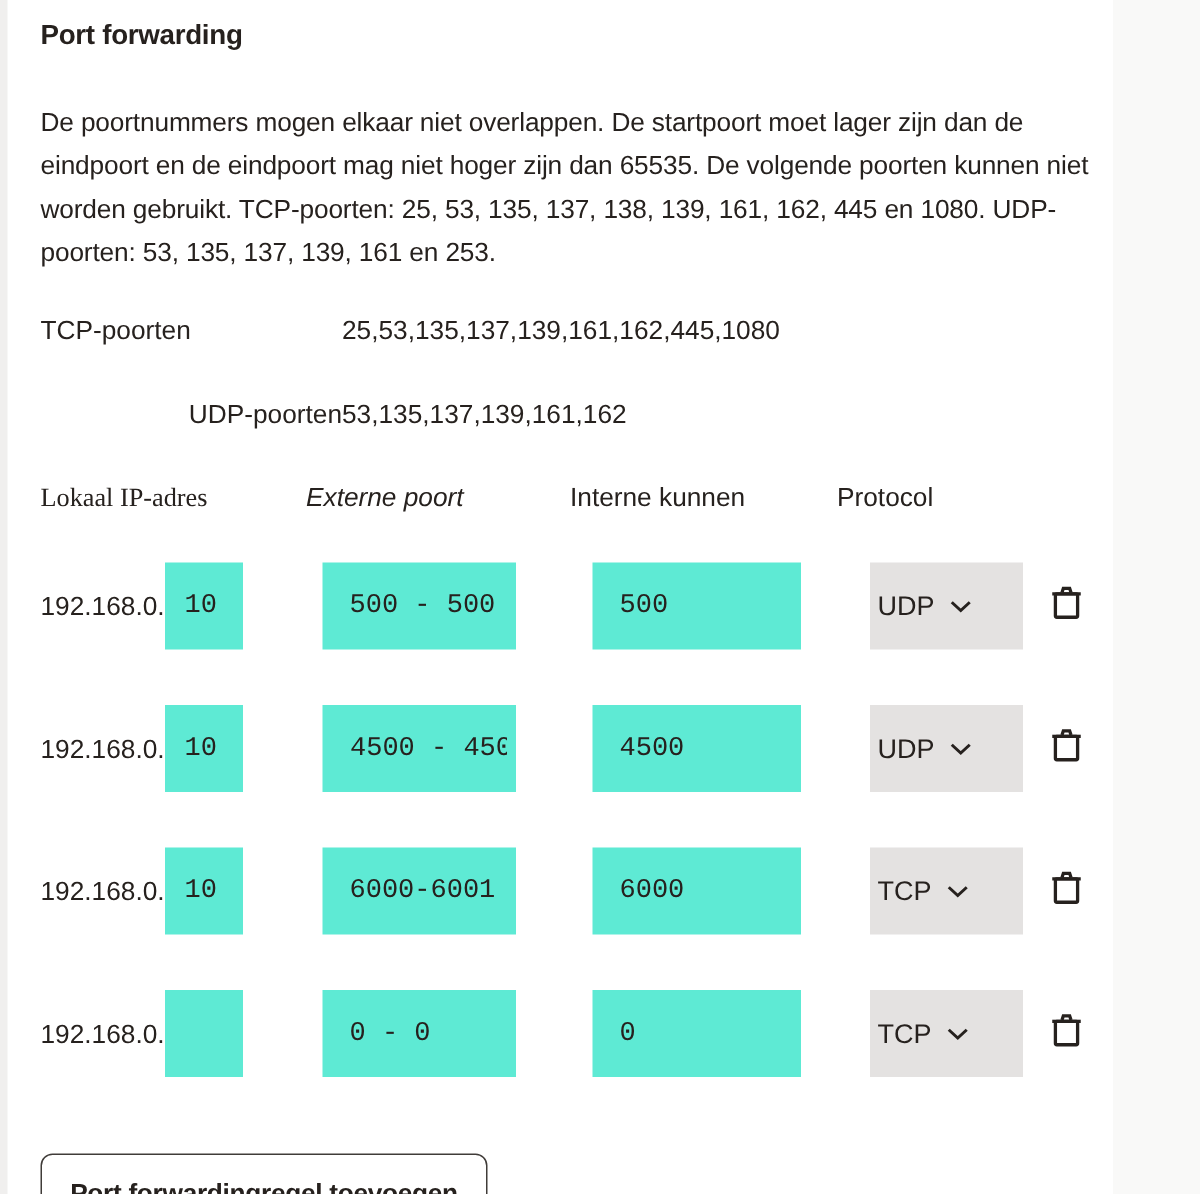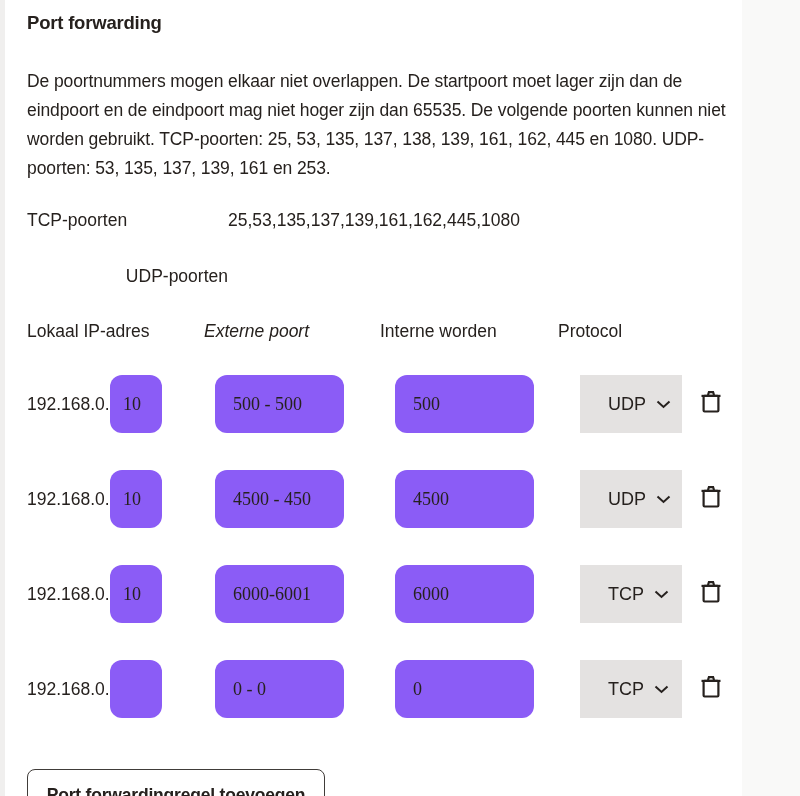--- a/index.html
+++ b/index.html
@@ -27,46 +27,46 @@
     font-size: 17.5px; line-height: 29px;
     letter-spacing: -0.1px;
   }
 
   .info-row { display: flex; font-size: 17.5px; }
   .info-row.tcp { margin-top: 27px; }
   .info-row.udp { margin-top: 35px; text-align: right; }
   .info-label { width: 201px; flex: 0 0 auto; }
 
   .table-header { display: flex; margin-top: 34px; font-size: 17.5px; }
-  .th-ip   { width: 177px; flex: 0 0 auto; }
+  .th-ip   { width: 177px; flex: 0 0 auto; font-family: Liberation Serif, serif; }
   .th-ext  { width: 176px; flex: 0 0 auto; font-style: italic; }
   .th-int  { width: 178px; flex: 0 0 auto; }
   .th-prot { flex: 1; }
 
   .rules { margin-top: 33px; }
   .rule-row { display: flex; align-items: center; height: 58px; margin-bottom: 37px; }
   .ip-prefix { width: 83px; flex: 0 0 auto; font-size: 17.5px; }
 
   .gray-input {
-    background: #8b5cf6;
+    background: #5eead4;
     border: none; outline: none;
     height: 58px;
-    font-family: Liberation Serif, serif; font-size: 18px; color: inherit;
-    border-radius: 12px;
+    font-family: Liberation Mono, monospace; font-size: 18px; color: inherit;
+    border-radius: 0;
   }
   .ip-input  { width: 52px;  padding: 0 5px 0 13px; }
   .ext-input { width: 129px; padding: 0 6px 0 18px; margin-left: 53px; }
   .int-input { width: 139px; padding: 0 6px 0 18px; margin-left: 51px; }
   .clip-left { direction: rtl; text-align: left; }
 
   .protocol-select {
     width: 102px; height: 58px; margin-left: 46px;
     background: #e4e2e1;
     display: flex; align-items: center;
-    padding-left: 28px;
+    padding-left: 5px;
     font-size: 18px;
     cursor: pointer;
     user-select: none;
   }
   .protocol-select .chev { margin-left: 10px; display: inline-flex; }
 
   .trash-btn {
     margin-left: 16px;
     background: none; border: none; padding: 0;
     cursor: pointer;
@@ -97,26 +97,27 @@
 
   <p class="description">De poortnummers mogen elkaar niet overlappen. De startpoort moet lager zijn dan de eindpoort en de eindpoort mag niet hoger zijn dan 65535. De volgende poorten kunnen niet worden gebruikt. TCP-poorten: 25, 53, 135, 137, 138, 139, 161, 162, 445 en 1080. UDP-poorten: 53, 135, 137, 139, 161 en 253.</p>
 
   <div class="info-row tcp">
     <span class="info-label">TCP-poorten</span>
     <span class="info-value">25,53,135,137,139,161,162,445,1080</span>
   </div>
 
   <div class="info-row udp">
     <span class="info-label">UDP-poorten</span>
+    <span class="info-value">53,135,137,139,161,162</span>
   </div>
 
   <div class="table-header">
     <span class="th-ip">Lokaal IP-adres</span>
     <span class="th-ext">Externe poort</span>
-    <span class="th-int">Interne worden</span>
+    <span class="th-int">Interne kunnen</span>
     <span class="th-prot">Protocol</span>
   </div>
 
   <div class="rules">
 
     <div class="rule-row">
       <span class="ip-prefix">192.168.0.</span>
       <input class="gray-input ip-input" value="10" style="">
       <input class="gray-input ext-input" value="500 - 500" style="">
       <input class="gray-input int-input" value="500" style="">

